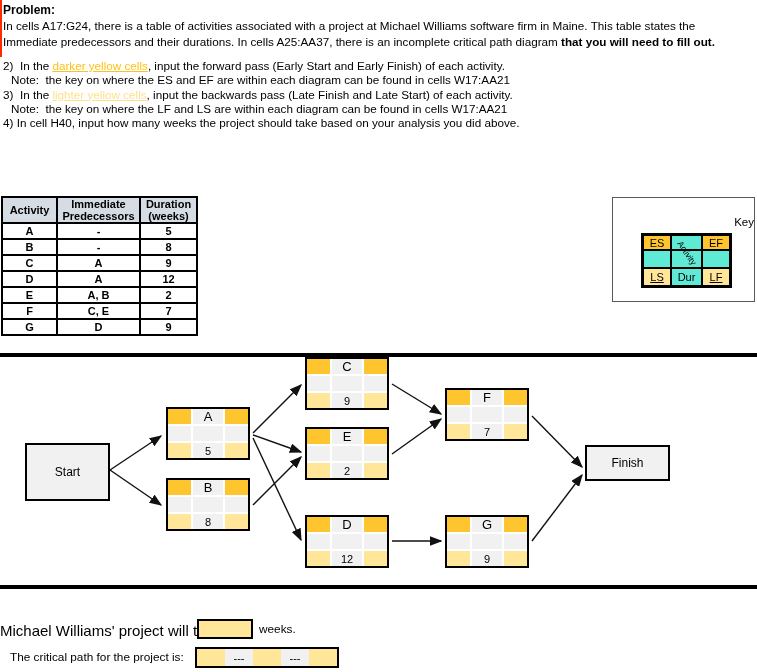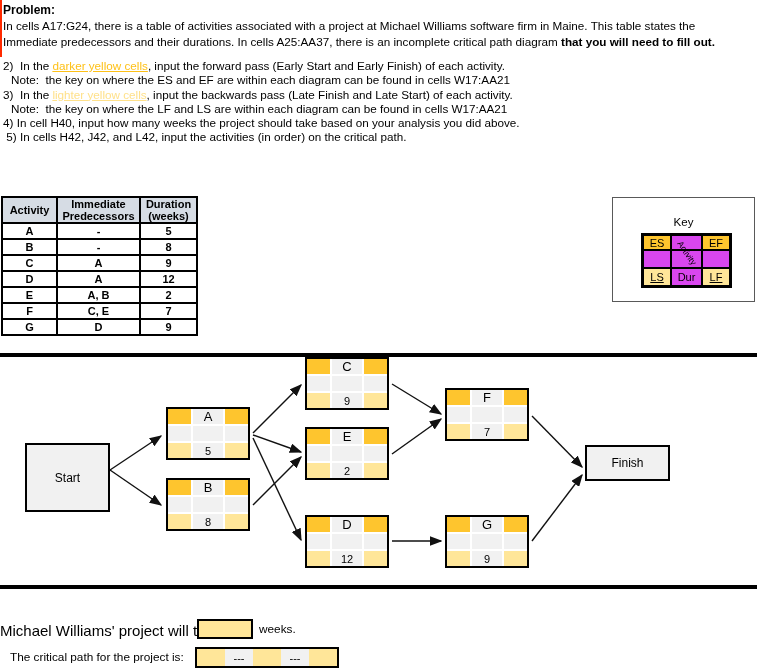--- a/index.html
+++ b/index.html
@@ -22,28 +22,28 @@
   
   .acttable { position:absolute; left:1px; top:196px; border-collapse:collapse; }
   .acttable th, .acttable td { border:2px solid #000; text-align:center; font-size:11px; font-weight:bold; }
   .acttable th { background:#d6dce4; height:19px; padding:0 4px; }
   .acttable td { height:16px; background:#fff; }
   .col-act { width:55px; } .col-pred { width:83px; } .col-dur { width:57px; }
 
   
   .keypanel { position:absolute; left:612px; top:197px; width:143px; height:105px;
     border:1px solid #595959; background:#fff; }
-  .keytitle { position:absolute; left:0; top:18px; width:100%; text-align:center; font-size:11.5px; }
+  .keytitle { position:absolute; left:0; top:18px; width:100%; text-align:right; font-size:11.5px; }
   .keygrid { position:absolute; left:28px; top:35px; display:grid;
     grid-template-columns:28px 31px 28px; grid-template-rows:15px 18px 18px;
     border:2.5px solid #000; background:#fff; }
   .keygrid > div { border:1px solid #000; display:flex; align-items:center; justify-content:center; font-size:11px; }
   .kc-dark { background:#fec52e; }
   .kc-light { background:#ffe699;text-decoration:underline; }
-  .kc-white { background:#d946ef; }
+  .kc-white { background:#5eead4; }
   .key-diag { position:absolute; left:54px; top:50px; width:40px; text-align:center;
     font-size:8.5px; transform:rotate(56deg); transform-origin:center; pointer-events:none; }
 
   
   .sep { position:absolute; left:0; width:757px; height:4px; background:#000; }
 
   
   .node { position:absolute; display:grid; grid-template-columns:23px 30px 23px;
     grid-template-rows:15px 15px 15px; gap:2px; background:#fff; border:2.5px solid #000; }
   .cell { width:100%; height:100%; }
@@ -75,21 +75,20 @@
   <div class="red-edge"></div>
   <div class="problem-head">Problem:</div>
   <div class="problem-body"><span>In cells A17:G24, there is a table of activities associated with a project at Michael Williams software firm in Maine. This table states the Immediate predecessors and their durations. In cells A25:AA37, there is an incomplete critical path diagram </span><b>that you will need to fill out.</b></div>
 
   <div class="instructions">
     <div class="iline"><span>2)  In the </span><span class="link-gold">darker yellow cells</span><span>, input the forward pass (Early Start and Early Finish) of each activity. </span></div>
     <div class="iline note">Note:  the key on where the ES and EF are within each diagram can be found in cells W17:AA21</div>
     <div class="iline"><span>3)  In the </span><span class="link-lightyellow">lighter yellow cells</span><span>, input the backwards pass (Late Finish and Late Start) of each activity. </span></div>
     <div class="iline note">Note:  the key on where the LF and LS are within each diagram can be found in cells W17:AA21</div>
     <div class="iline">4) In cell H40, input how many weeks the project should take based on your analysis you did above. </div>
-    <div class="iline"> 5) In cells H42, J42, and L42, input the activities (in order) on the critical path. </div>
   </div>
 
   <table class="acttable">
     <tbody>
         <tr>
       <th class="col-act">Activity</th>
       <th class="col-pred"><span>Immediate</span><br><span>Predecessors</span></th>
       <th class="col-dur"><span>Duration</span><br><span>(weeks)</span></th>
     </tr>
     <tr>
@@ -163,21 +162,21 @@
       <line x1="253" y1="438" x2="301" y2="540"></line>
       <line x1="253" y1="505" x2="301" y2="457"></line>
       <line x1="392" y1="384" x2="441" y2="414"></line>
       <line x1="392" y1="454" x2="441" y2="419"></line>
       <line x1="392" y1="541" x2="441" y2="541"></line>
       <line x1="532" y1="416" x2="582" y2="467"></line>
       <line x1="532" y1="541" x2="582" y2="475"></line>
     </g>
   </svg>
 
-  <div class="terminal" style="left:25px; top:443px; height:69px">
+  <div class="terminal" style="left:25px; top:443px; height:58px">
       <span>Start</span>
     </div>
   <div class="terminal" style="left:585px; top:445px; height:36px">
       <span>Finish</span>
     </div>
 
   <div class="node" style="left:166px; top:407px">
     <div class="cell c-dark"></div>
     <div class="cell c-gray c-letter">A</div>
     <div class="cell c-dark"></div>

